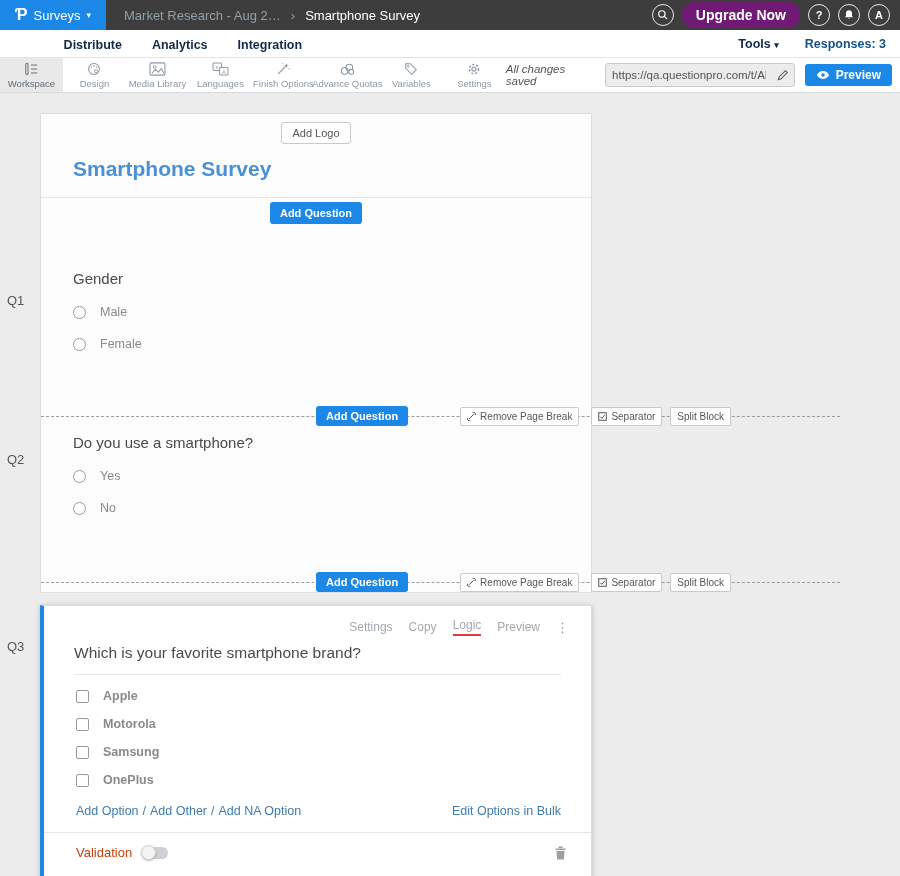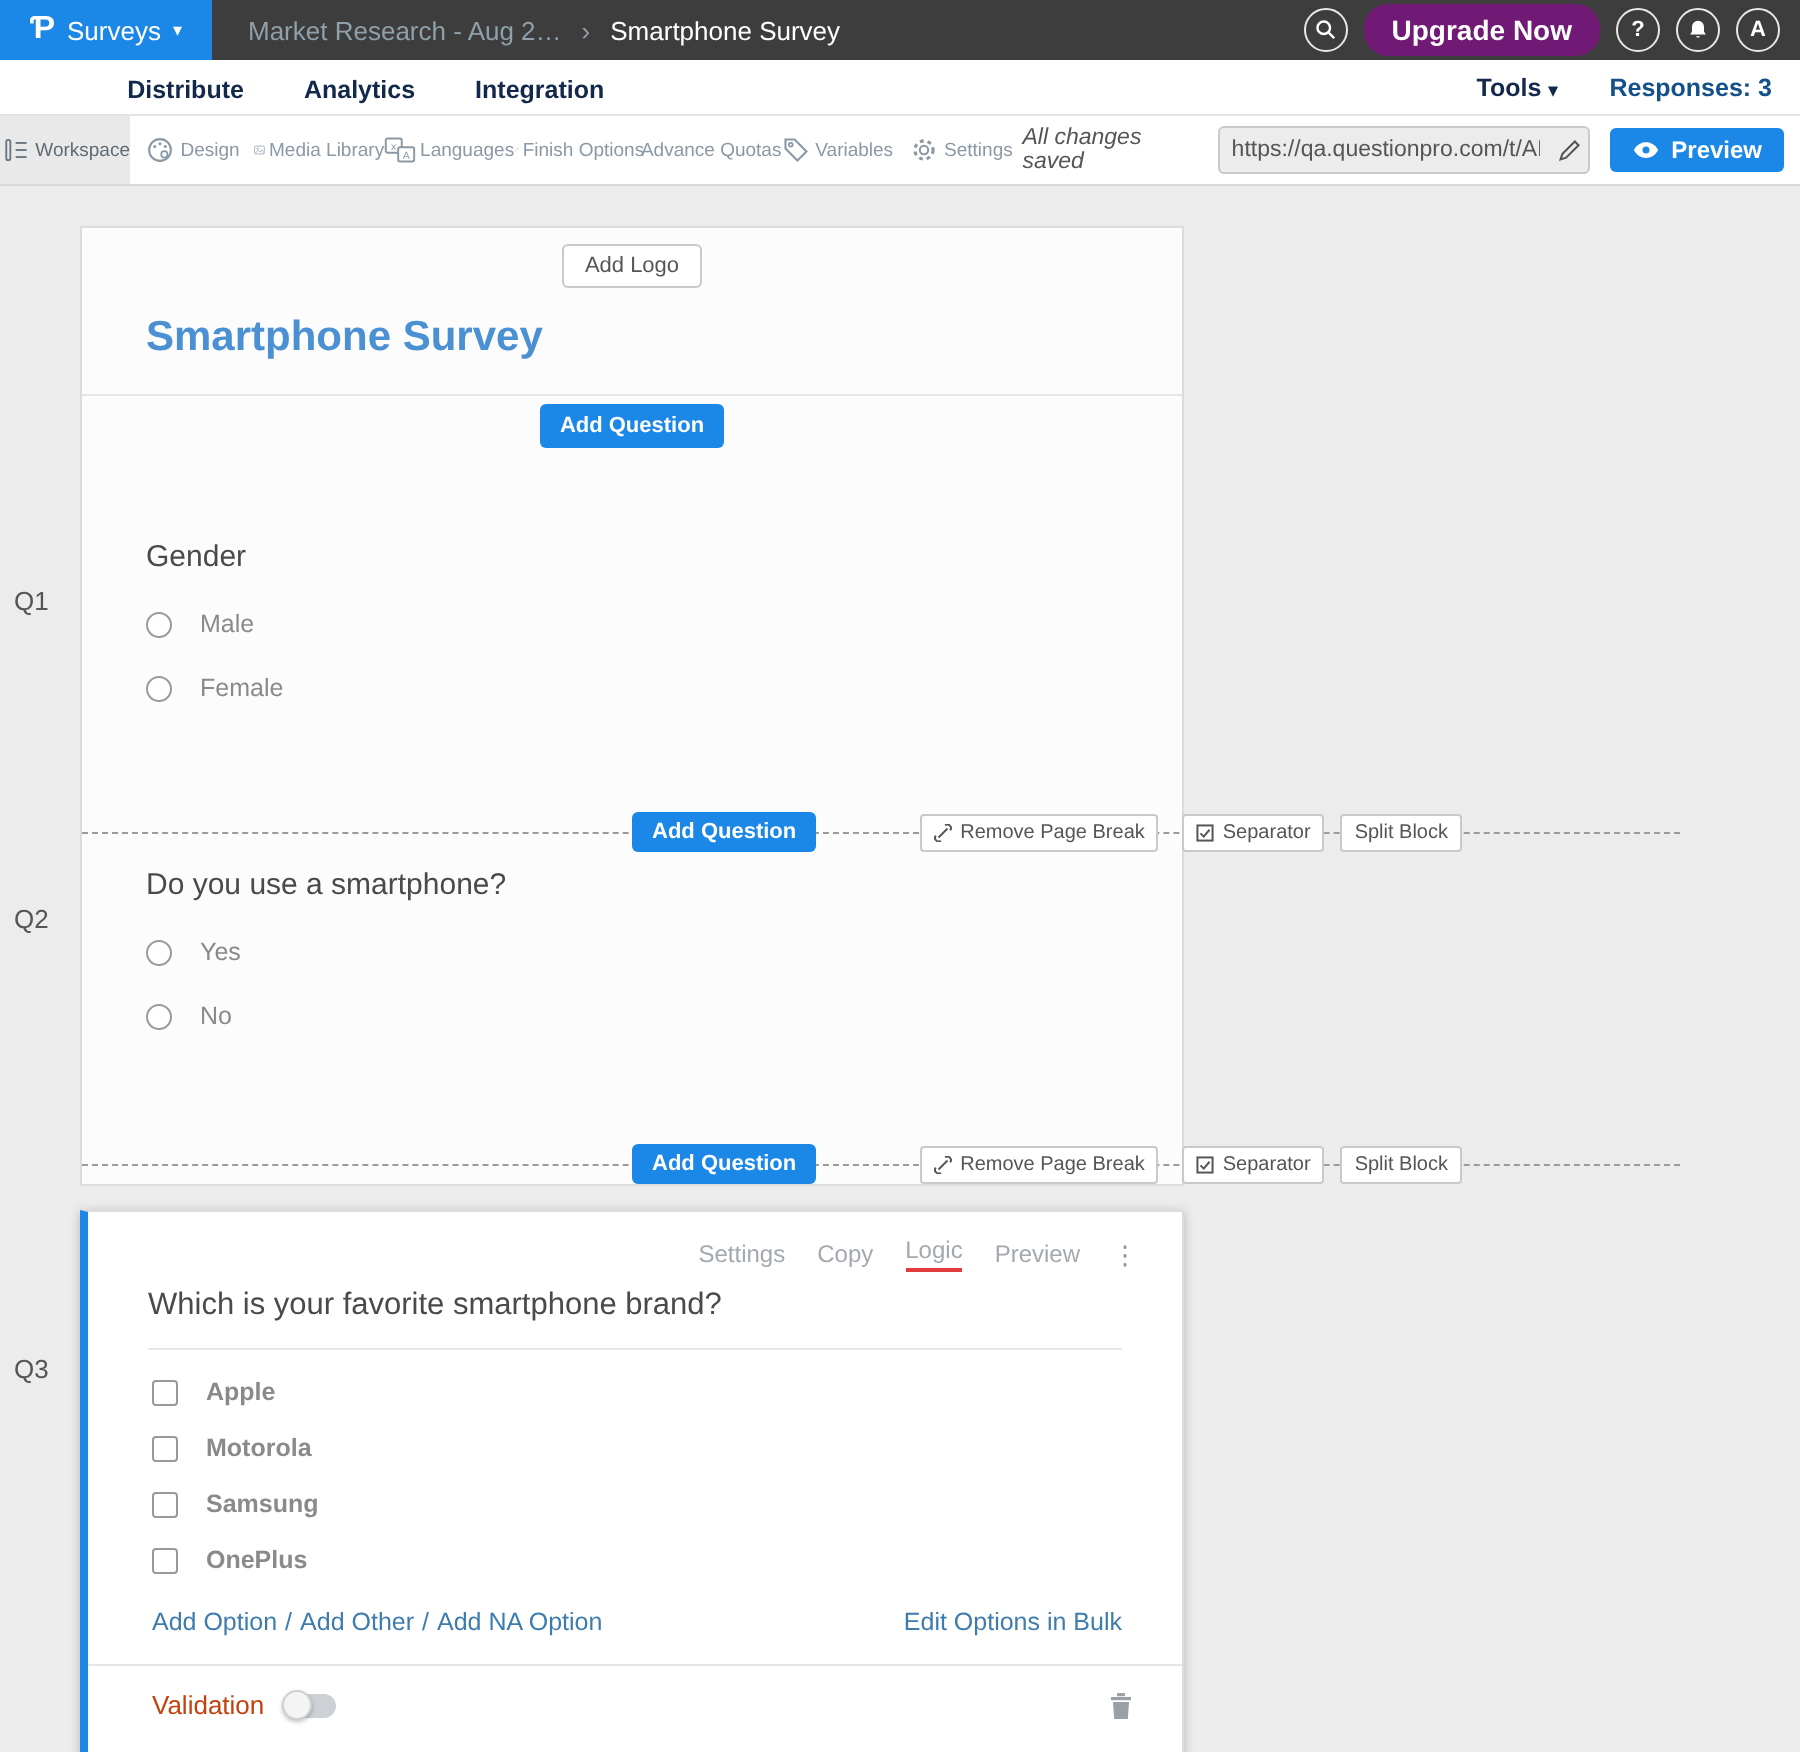--- a/index.html
+++ b/index.html
@@ -24,36 +24,36 @@
   .tabrow { height:27px; background:#fff; display:flex; align-items:center; padding:0 10px; }
   .tab { font-size:12.5px; color:#13294b; font-weight:bold; margin-right:30px; padding:5px 0 3px; cursor:pointer; }
   .tab.active { border-bottom:8px solid #c4b5fd;margin-top:44px; }
   .tabrow-right { margin-left:auto; display:flex; align-items:center; gap:26px; padding-right:4px; }
   .tools-lbl { font-size:12.5px; color:#13294b; font-weight:bold; cursor:pointer; }
   .tools-lbl .caret-dk { font-size:9px; color:#13294b; }
   .responses-lbl { font-size:12.5px; color:#14518b; font-weight:bold; cursor:pointer; }
 
   
   .toolbar { height:36px; background:#fff; border-top:1px solid #e3e3e3; border-bottom:1px solid #d9d9d9; display:flex; align-items:stretch; }
-  .tool-item { width:65px; display:flex; flex-direction:row; align-items:center; justify-content:center; gap:2px; cursor:pointer; }
+  .tool-item { width:65px; display:flex; flex-direction:column; align-items:center; justify-content:center; gap:2px; cursor:pointer; }
   .tool-item.active { background:#e9e9e9; }
   .tool-item .tlabel { font-size:9.5px; color:#8b98a5; white-space:nowrap; }
   .tool-item.active .tlabel { color:#5f6b76; }
   .tool-item svg { display:block; }
   .toolbar-right { margin-left:auto; display:flex; align-items:center; gap:10px; padding-right:8px; }
   .save-status { font-style:italic; font-size:11.5px; color:#555; }
   .url-box { display:flex; align-items:center; background:#ececec; border:1px solid #c9c9c9; border-radius:3px; height:24px; overflow:hidden; }
   .url-input { width:170px; background:transparent; border:none; outline:none; font-size:11.5px; color:#555; padding:0 6px; font-family:"Liberation Sans", sans-serif; }
   .pencil-btn { width:26px; height:24px; display:flex; align-items:center; justify-content:center; cursor:pointer; }
   .preview-btn { background:#1b87e6; color:#fff; border:none; border-radius:3px; font-size:12px; font-weight:bold; padding:4px 11px; display:flex; align-items:center; gap:6px; cursor:pointer; }
 
   
   .content { position:relative; height:783px; background:#ececec; }
   .qlabel { position:absolute; left:7px; font-size:13px; color:#555; }
-  #ql1 { top:180px; } #ql2 { top:339px; } #ql3 { top:564px; }
+  #ql1 { top:180px; } #ql2 { top:339px; } #ql3 { top:526px; }
 
   .card { position:relative; margin-left:40px; width:552px; background:#fcfcfc; border:1px solid #dcdcdc; }
   .card1 { margin-top:20px; }
   .card-header { height:84px; border-bottom:1px solid #e6e6e6; }
   .addlogo-wrap { display:flex; justify-content:center; padding-top:8px; }
   .addlogo-btn { background:#fff; border:1px solid #c9c9c9; border-radius:3px; color:#555; font-size:11px; padding:4px 10px; cursor:pointer; }
   .survey-title { margin:13px 0 0 32px; font-size:21px; color:#4a90d2; cursor:text; }
 
   .qsection { position:relative; }
   .secA { height:208px; }

